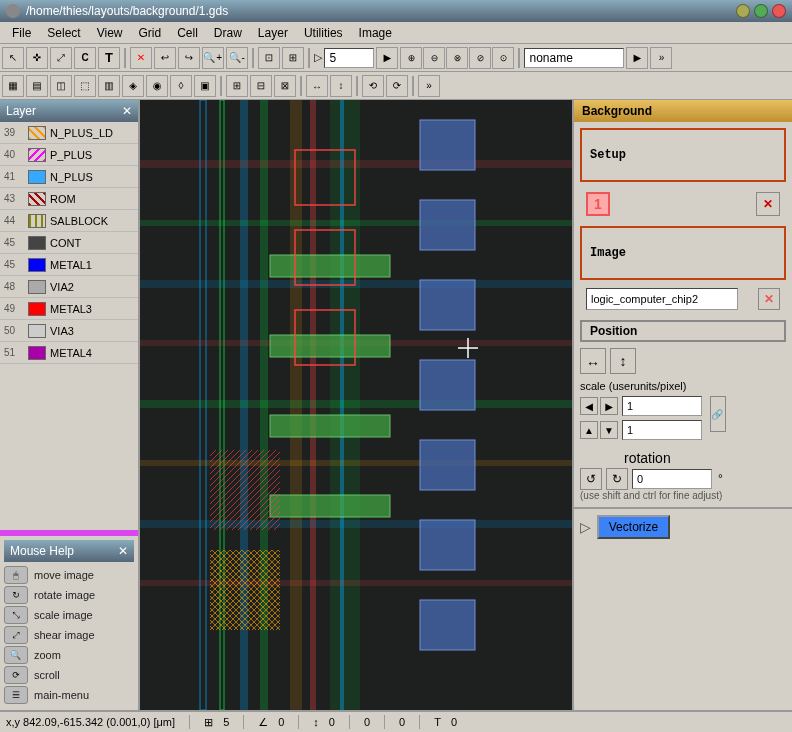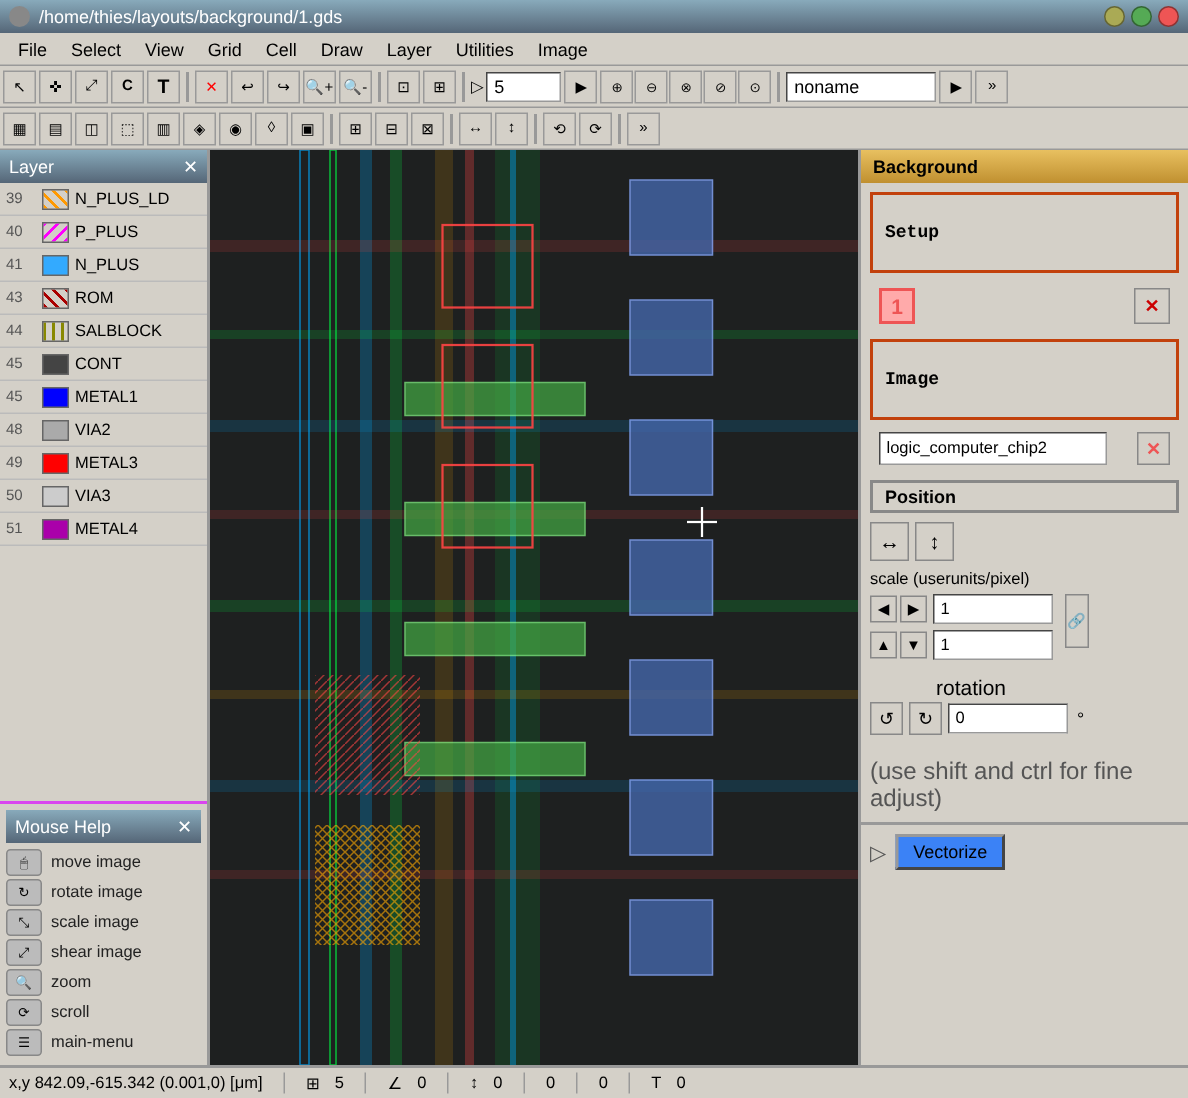--- a/index.html
+++ b/index.html
@@ -29,21 +29,21 @@
     
     #left-panel { width: 140px; display: flex; flex-direction: column; background: #d4d0c8; border-right: 2px solid #999; }
     #layer-panel { flex: 1; overflow: hidden; }
     #layer-header { background: linear-gradient(to bottom, #8ab, #567); color: white; padding: 2px 6px; font-size: 12px; display: flex; align-items: center; justify-content: space-between; height: 22px; }
     .layer-item { height: 22px; display: flex; align-items: center; padding: 0 4px; gap: 4px; cursor: pointer; border-bottom: 1px solid #bbb; }
     .layer-num { width: 20px; font-size: 10px; color: #555; }
     .layer-color { width: 18px; height: 14px; border: 1px solid #666; flex-shrink: 0; }
     .layer-name { font-size: 11px; }
 
     
-    #mouse-help { background: #d4d0c8; border-top: 2px solid #d946ef; padding: 4px; }
+    #mouse-help { background: #d4d0c8; border-top: 6px solid #d946ef; padding: 4px; }
     #mouse-help-header { background: linear-gradient(to bottom, #8ab, #567); color: white; padding: 2px 6px; font-size: 12px; display: flex; align-items: center; justify-content: space-between; height: 22px; margin-bottom: 4px; }
     .help-item { display: flex; align-items: center; gap: 6px; margin-bottom: 2px; }
     .help-icon { width: 24px; height: 18px; border-radius: 3px; background: #bbb; border: 1px solid #888; flex-shrink: 0; display: flex; align-items: center; justify-content: center; font-size: 9px; }
     .help-text { font-size: 11px; color: #222; }
 
     
     #canvas-area { flex: 1; background: #2a2a2a; overflow: hidden; position: relative; }
     #canvas-bg { width: 100%; height: 100%; }
 
     
@@ -71,21 +71,21 @@
     .scale-arrows { display: flex; gap: 2px; }
     .scale-arr { width: 18px; height: 18px; background: #d4d0c8; border: 1px solid #888; cursor: pointer; display: flex; align-items: center; justify-content: center; font-size: 10px; }
     .scale-input { width: 80px; height: 20px; border: 1px inset #999; background: white; padding: 0 4px; font-size: 11px; }
     .link-icon { width: 16px; height: 36px; background: #d4d0c8; border: 1px solid #888; display: flex; align-items: center; justify-content: center; font-size: 10px; margin-left: 4px; }
 
     .rotation-label { font-size: 14px; margin: 4px 0 2px; padding-left: 44px; }
     .rotation-row { display: flex; align-items: center; gap: 4px; }
     .rot-btn { width: 22px; height: 22px; background: #d4d0c8; border: 1px solid #888; cursor: pointer; display: flex; align-items: center; justify-content: center; font-size: 12px; }
     .rot-input { width: 80px; height: 20px; border: 1px inset #999; background: white; padding: 0 4px; font-size: 11px; }
     .rot-deg { font-size: 12px; margin-left: 2px; }
-    .fine-adj { font-size: 16px; color: #555; margin-top: 16px; }
+    .fine-adj { font-size: 10px; color: #555; margin-top: 0; }
 
     .vectorize-bar { background: #d4d0c8; padding: 6px; border-top: 2px solid #999; display: flex; align-items: center; gap: 6px; }
     .vectorize-arrow { font-size: 14px; color: #555; }
     .vectorize-btn { background: #3b82f6; border: 2px outset #999; padding: 3px 10px; font-size: 12px; cursor: pointer; }
 
     
     #statusbar { background: #d4d0c8; height: 22px; border-top: 2px solid #999; display: flex; align-items: center; padding: 0 6px; font-size: 11px; gap: 10px; }
     .status-sep { width: 1px; height: 14px; background: #999; margin: 0 4px; }
 
     

